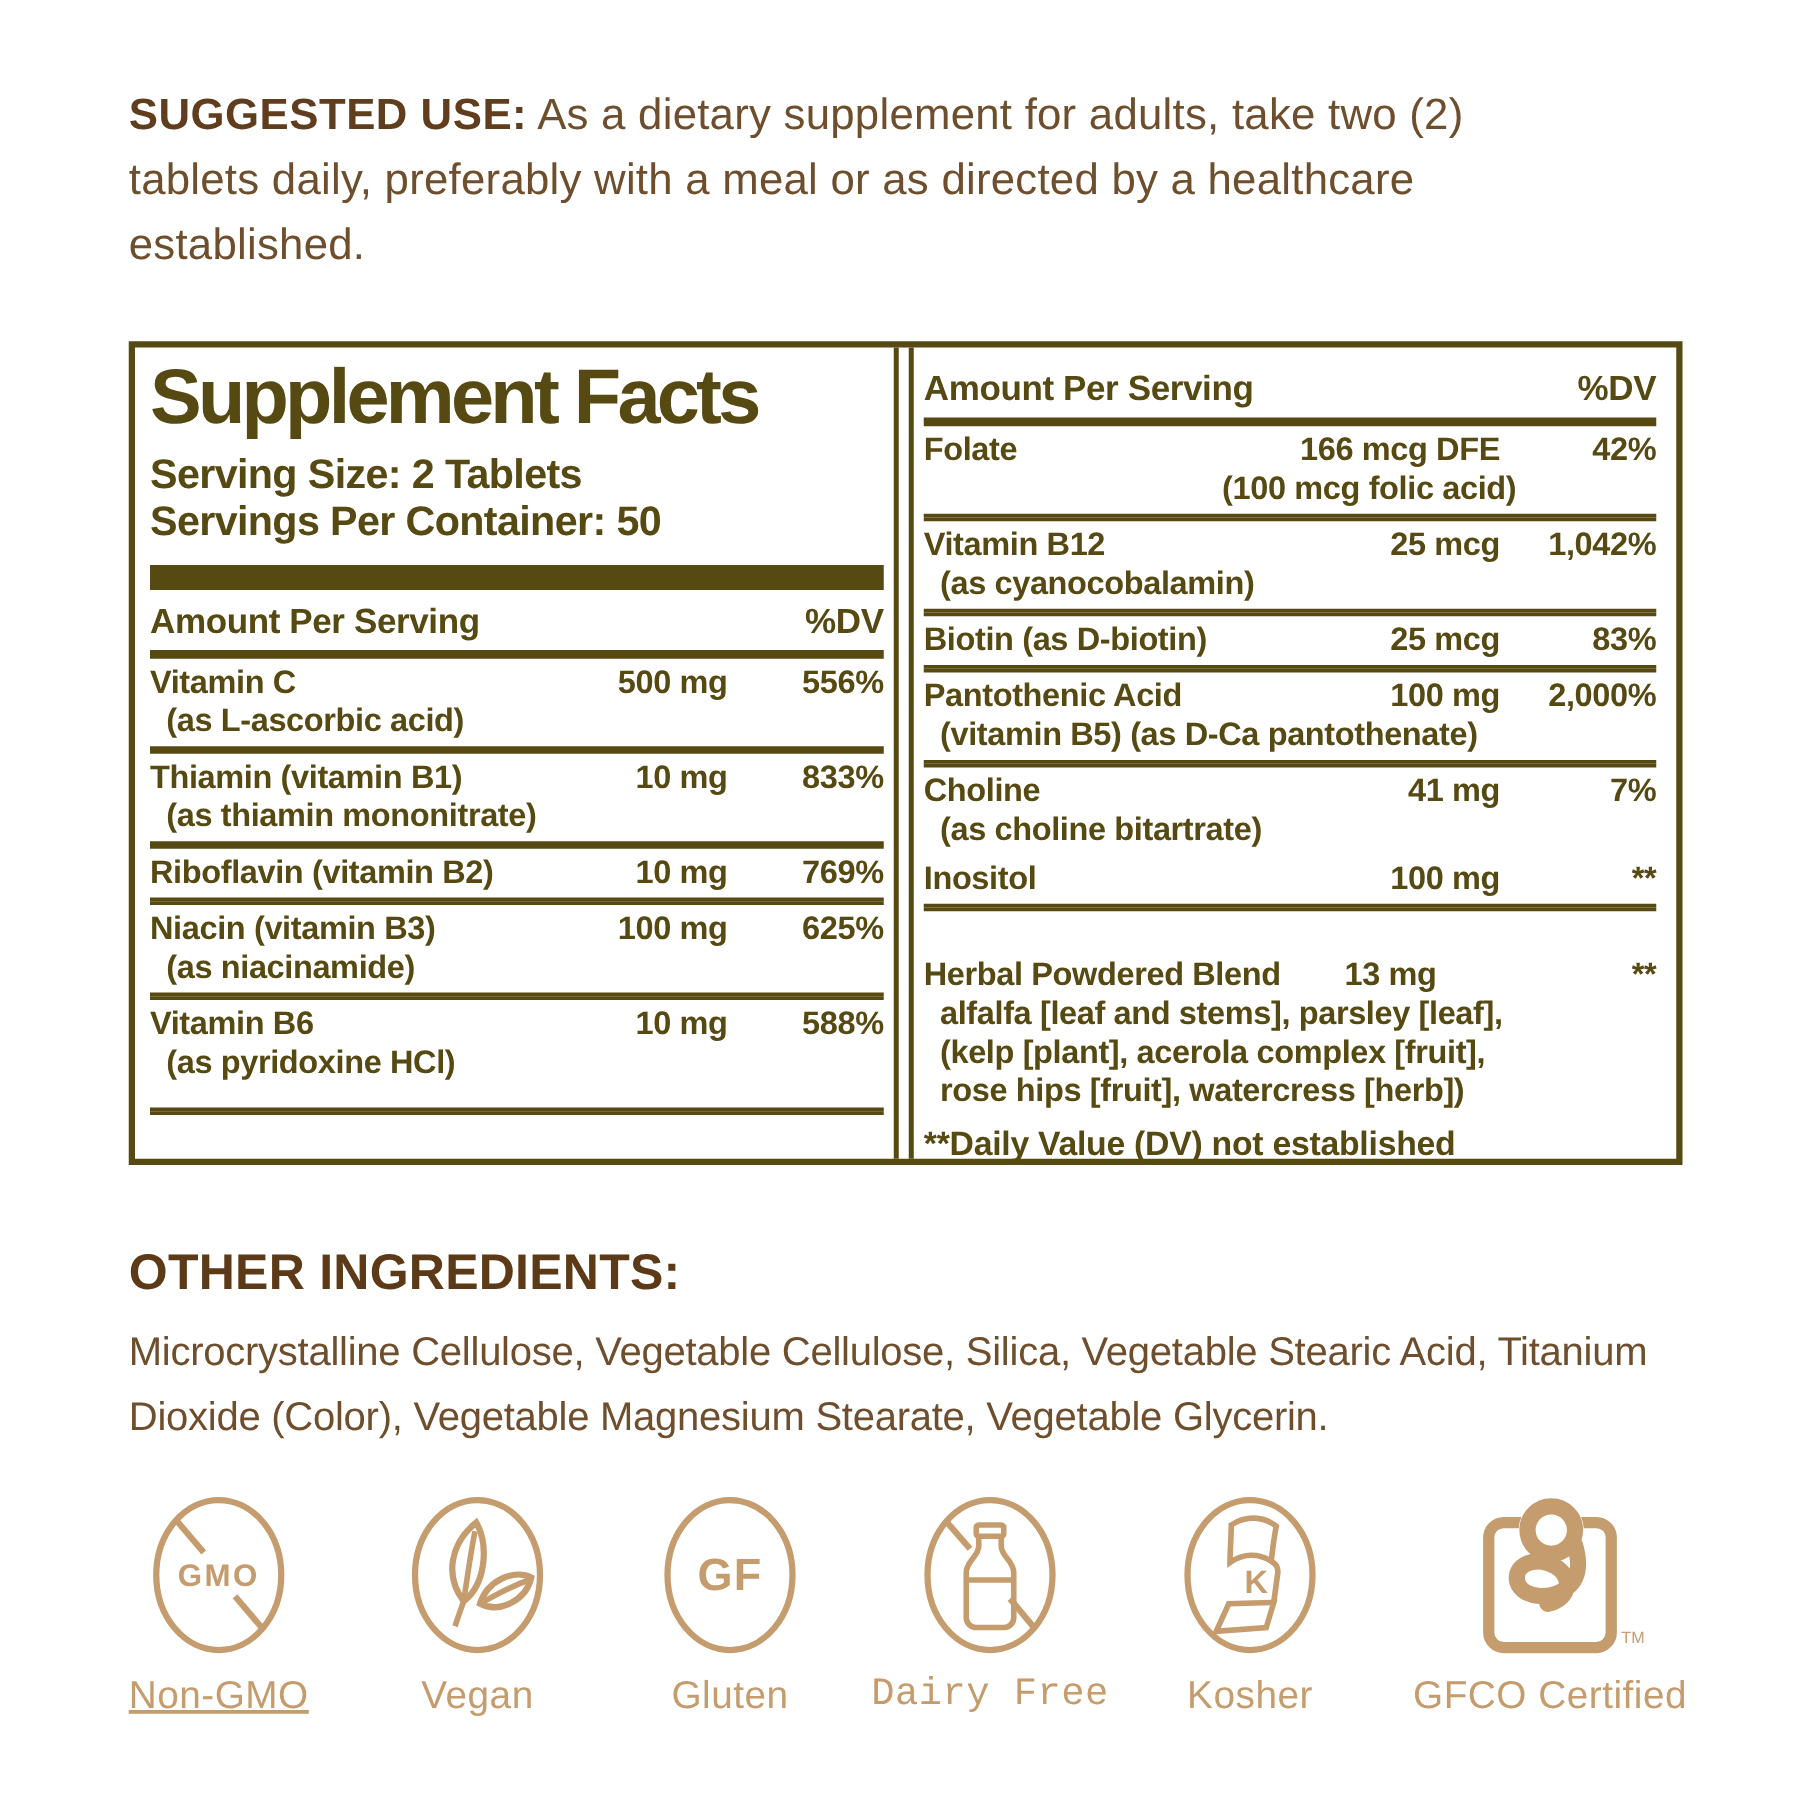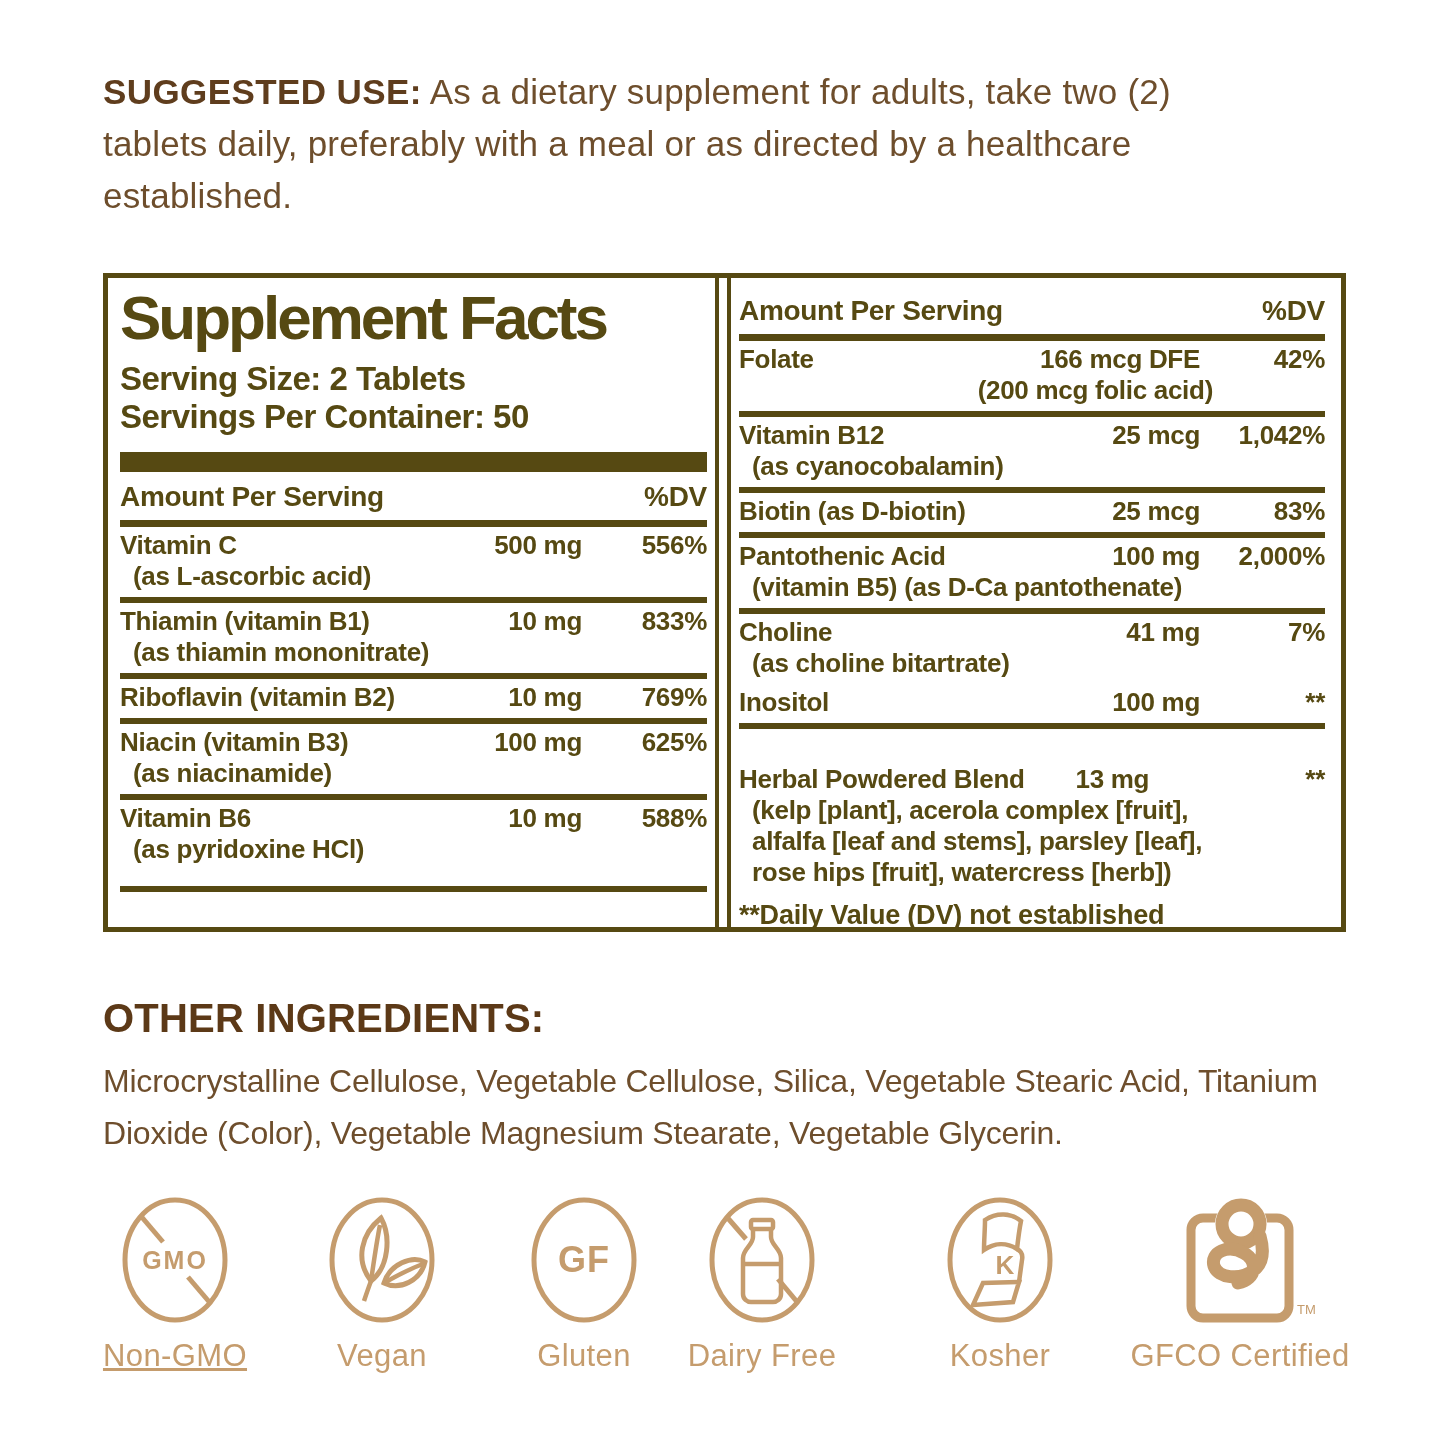--- a/index.html
+++ b/index.html
@@ -48,21 +48,21 @@
   .other .hd{font-size:40px;font-weight:bold;color:#5c3917;letter-spacing:.2px;}
   .other .bd{font-size:32px;line-height:52px;margin-top:14px;letter-spacing:-.2px;}
   
   .badges{position:absolute;left:0;top:1192px;width:1445px;height:210px;}
   .badge{position:absolute;text-align:center;color:#c59c6d;}
   .badge svg{display:block;margin:0 auto;}
   .badge .cap{font-size:31px;margin-top:6px;letter-spacing:.4px;white-space:nowrap;}
   .b1{left:65px;width:220px;text-decoration:underline;}
   .b2{left:272px;width:220px;}
   .b3{left:474px;width:220px;}
-  .b4{left:652px;width:220px;}
+  .b4{left:682px;width:220px;font-family:Liberation Mono, monospace;}
   .b5{left:890px;width:220px;}
   .b6{left:1095px;width:290px;}
   .gold-stroke{stroke:#c59c6d;fill:none;}
 </style>
 </head>
 <body>
 
 <div class="suggested">
   <div class="lead"><b>SUGGESTED USE:</b> <span>As a dietary supplement for adults, take two (2)</span></div>
   <div>tablets daily, preferably with a meal or as directed by a healthcare</div>
@@ -139,21 +139,21 @@
       <span>%DV</span>
     </div>
     <div class="hrule"></div>
 
     <div class="item">
       <div class="iline">
         <span class="nm">Folate</span>
         <span class="amt">166 mcg DFE</span>
         <span class="dv">42%</span>
       </div>
-      <div class="sub ralign">(200 mcg folic acid)</div>
+      <div class="sub ralign">(100 mcg folic acid)</div>
     </div>
     <div class="sep"></div>
 
     <div class="item">
       <div class="iline">
         <span class="nm">Vitamin B12</span>
         <span class="amt">25 mcg</span>
         <span class="dv">1,042%</span>
       </div>
       <div class="sub">(as cyanocobalamin)</div>
@@ -199,22 +199,22 @@
     </div>
     <div class="sep"></div>
 
     <div class="item herb">
       <div class="iline">
         <span class="nm">Herbal Powdered Blend</span>
         <span class="amt">13 mg</span>
         <span class="fill"></span>
         <span class="dv">**</span>
       </div>
+      <div class="sub">alfalfa [leaf and stems], parsley [leaf],</div>
       <div class="sub">(kelp [plant], acerola complex [fruit],</div>
-      <div class="sub">alfalfa [leaf and stems], parsley [leaf],</div>
       <div class="sub">rose hips [fruit], watercress [herb])</div>
     </div>
 
     <div class="bar"></div>
     <div class="footnote">**Daily Value (DV) not established</div>
   </div>
 </div>
 
 <div class="other">
   <div class="hd">OTHER INGREDIENTS:</div>

